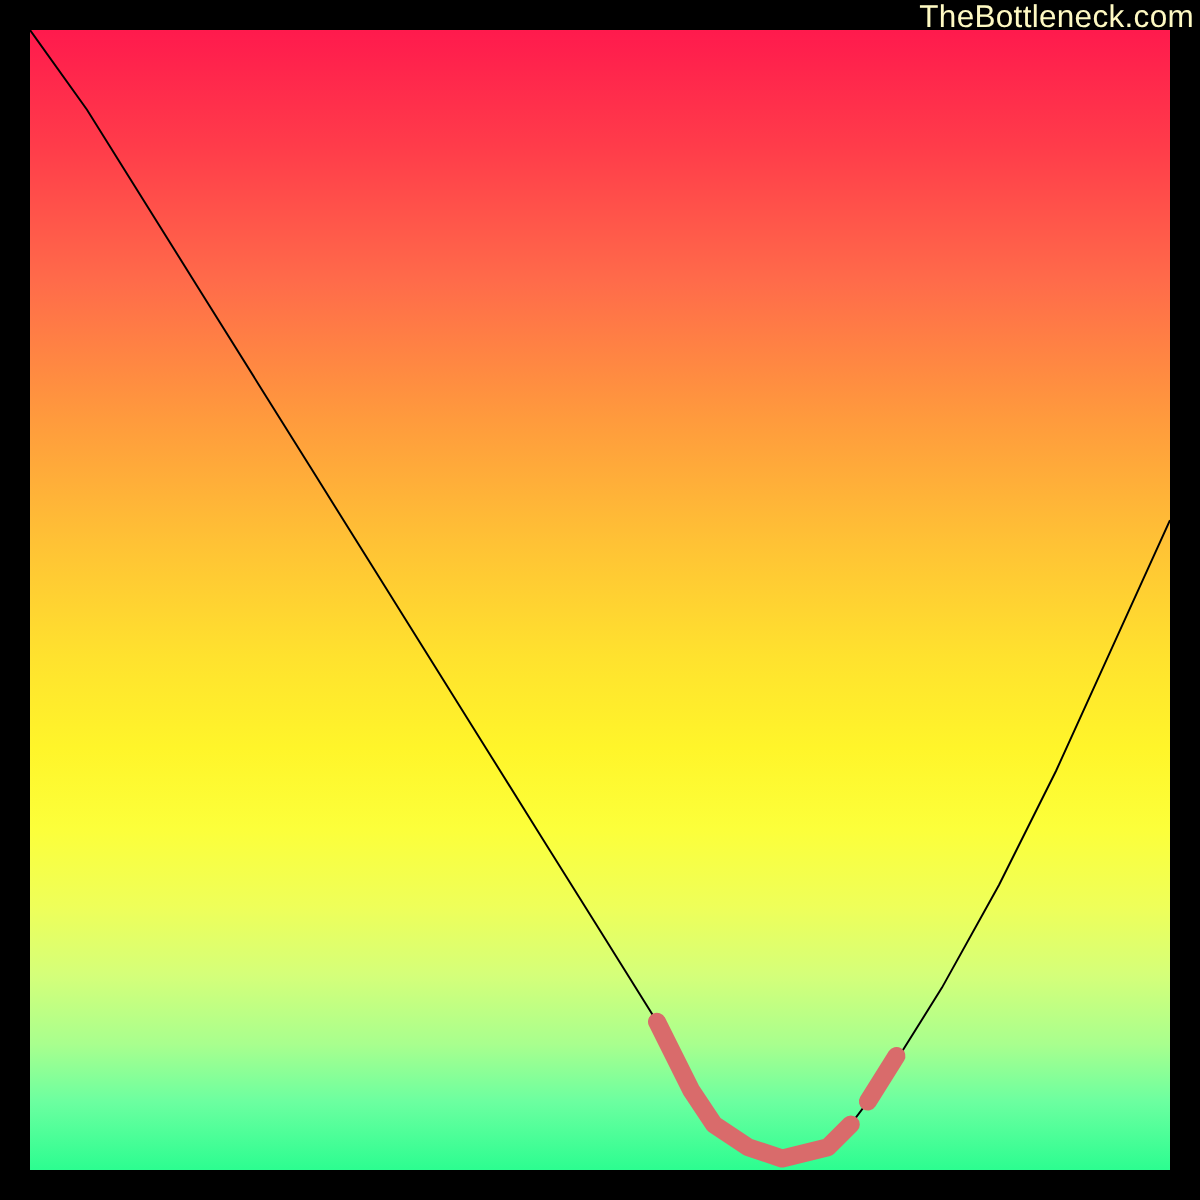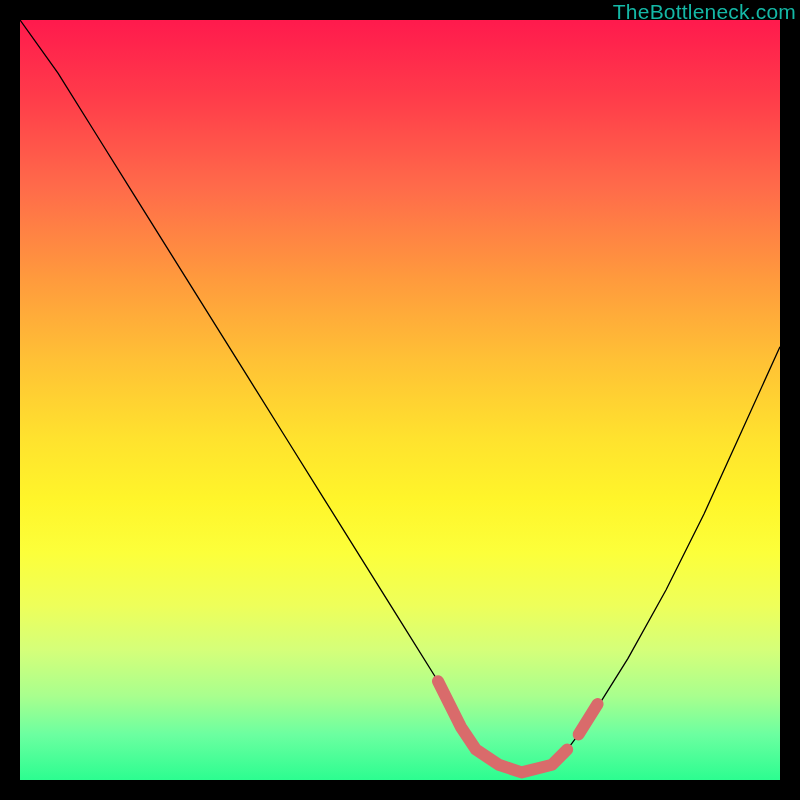--- a/index.html
+++ b/index.html
@@ -33,21 +33,21 @@
       #6cffa0 94%,
       #2cfd90 100%
     );
   }
   .watermark {
     position: absolute;
     top: 0px;
     right: 4px;
     font-size: 21px;
     font-weight: 500;
-    color: #14b8a6;
+    color: #fef9c3;
     letter-spacing: 0.2px;
     text-align: right;
   }
   svg.curve {
     position: absolute;
     left: 0;
     top: 0;
     width: 760px;
     height: 760px;
   }

